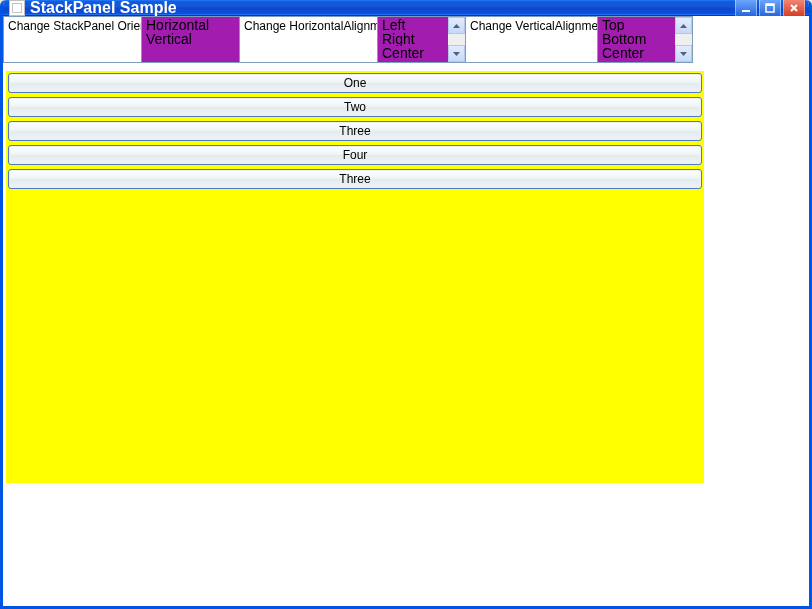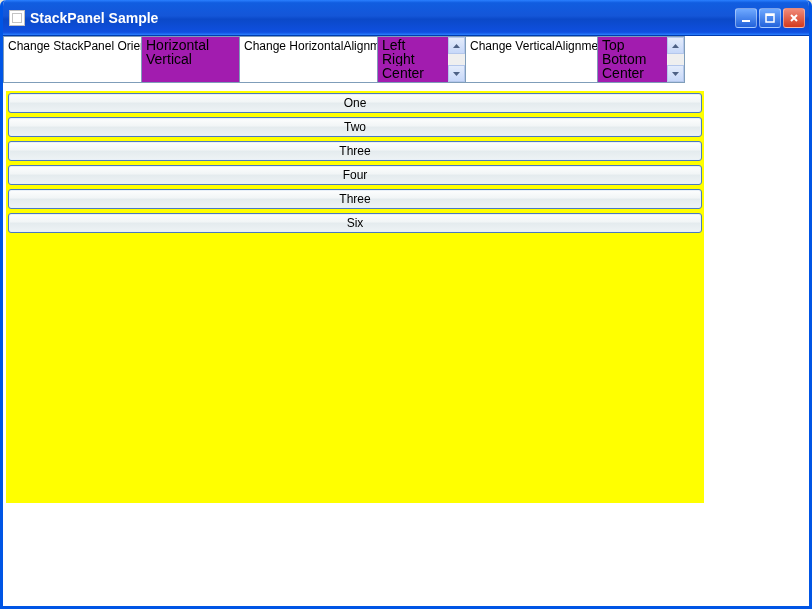--- a/index.html
+++ b/index.html
@@ -15,28 +15,28 @@
     width: 812px; height: 609px;
     border: 3px solid #0055e5;
     border-top: none;
     border-radius: 6px 6px 0 0;
     background: #fff;
     display: flex;
     flex-direction: column;
     overflow: hidden;
   }
   .titlebar {
-    height: 36px;
+    height: 16px;
     background: linear-gradient(to bottom, #2a80ff 0%, #115de0 8%, #1456d8 45%, #0b49c8 55%, #0f4fe0 92%, #2a80ff 100%);
     display: flex;
     align-items: center;
     padding: 0 4px 0 6px;
     color: #fff;
     font-weight: bold;
-    font-size: 14px;
+    font-size: 16px;
     border-bottom: 1px solid #003bb0;
   }
   .titlebar-icon {
     width: 16px; height: 16px;
     background: #fff;
     margin-right: 5px;
     border: 1px solid #c0c0c0;
     position: relative;
   }
   .titlebar-icon::after {
@@ -86,21 +86,21 @@
     font-size: 14px;
     line-height: 14px;
     padding: 1px 2px;
     overflow: hidden;
     position: relative;
   }
   .listbox .items { padding-right: 17px; }
   .listbox .item { padding: 0 2px; height: 14px; overflow: hidden; }
   .listbox.orient { width: 98px; border-right: none; }
   .listbox.halign { width: 88px; border-right: none; }
-  .listbox.valign { width: 88px; }
+  .listbox.valign { width: 96px; }
   .scrollbar {
     position: absolute;
     right: 0; top: 0; bottom: 0;
     width: 17px;
     background: #efefef;
     display: flex;
     flex-direction: column;
     justify-content: space-between;
   }
   .sb-btn {
@@ -226,18 +226,17 @@
 
     </div>
 
     <div class="stackpanel-wrap">
       <div class="yellow-panel">
         <div class="wpf-btn">One</div>
         <div class="wpf-btn">Two</div>
         <div class="wpf-btn">Three</div>
         <div class="wpf-btn">Four</div>
         <div class="wpf-btn">Three</div>
-        <div class="wpf-btn">Six</div>
       </div>
     </div>
 
   </div>
 </div>
 
 </body></html>

